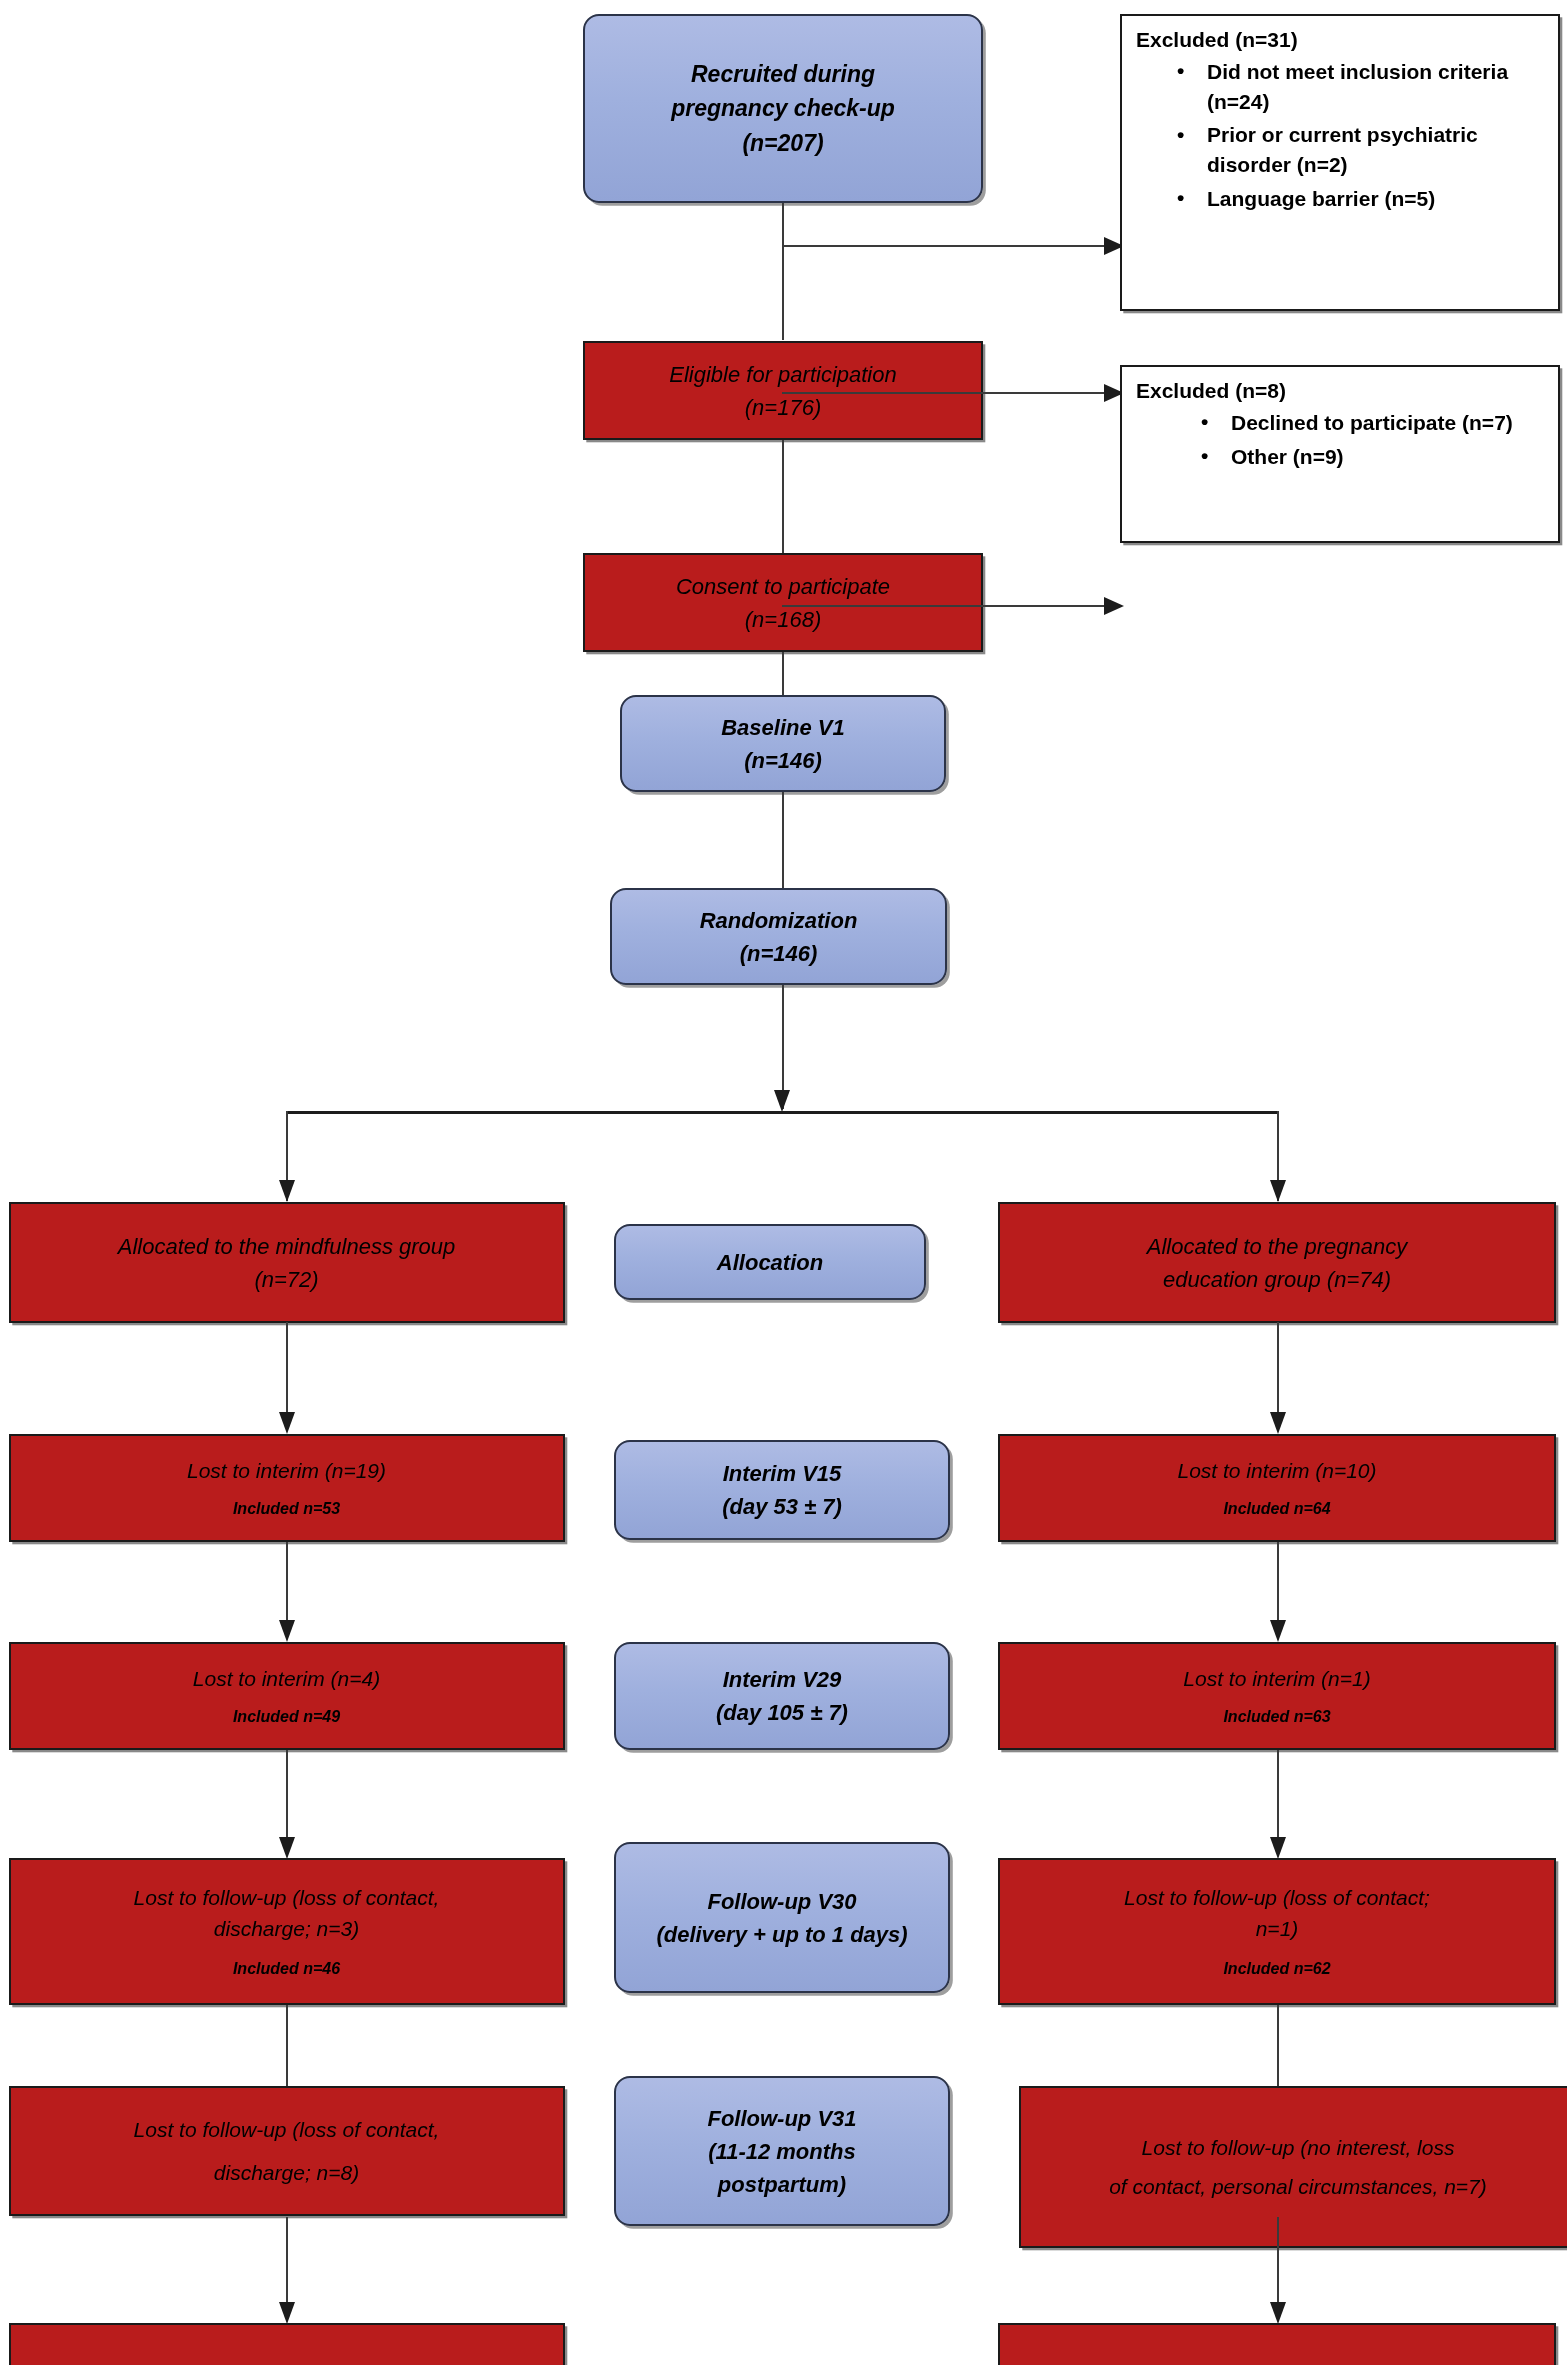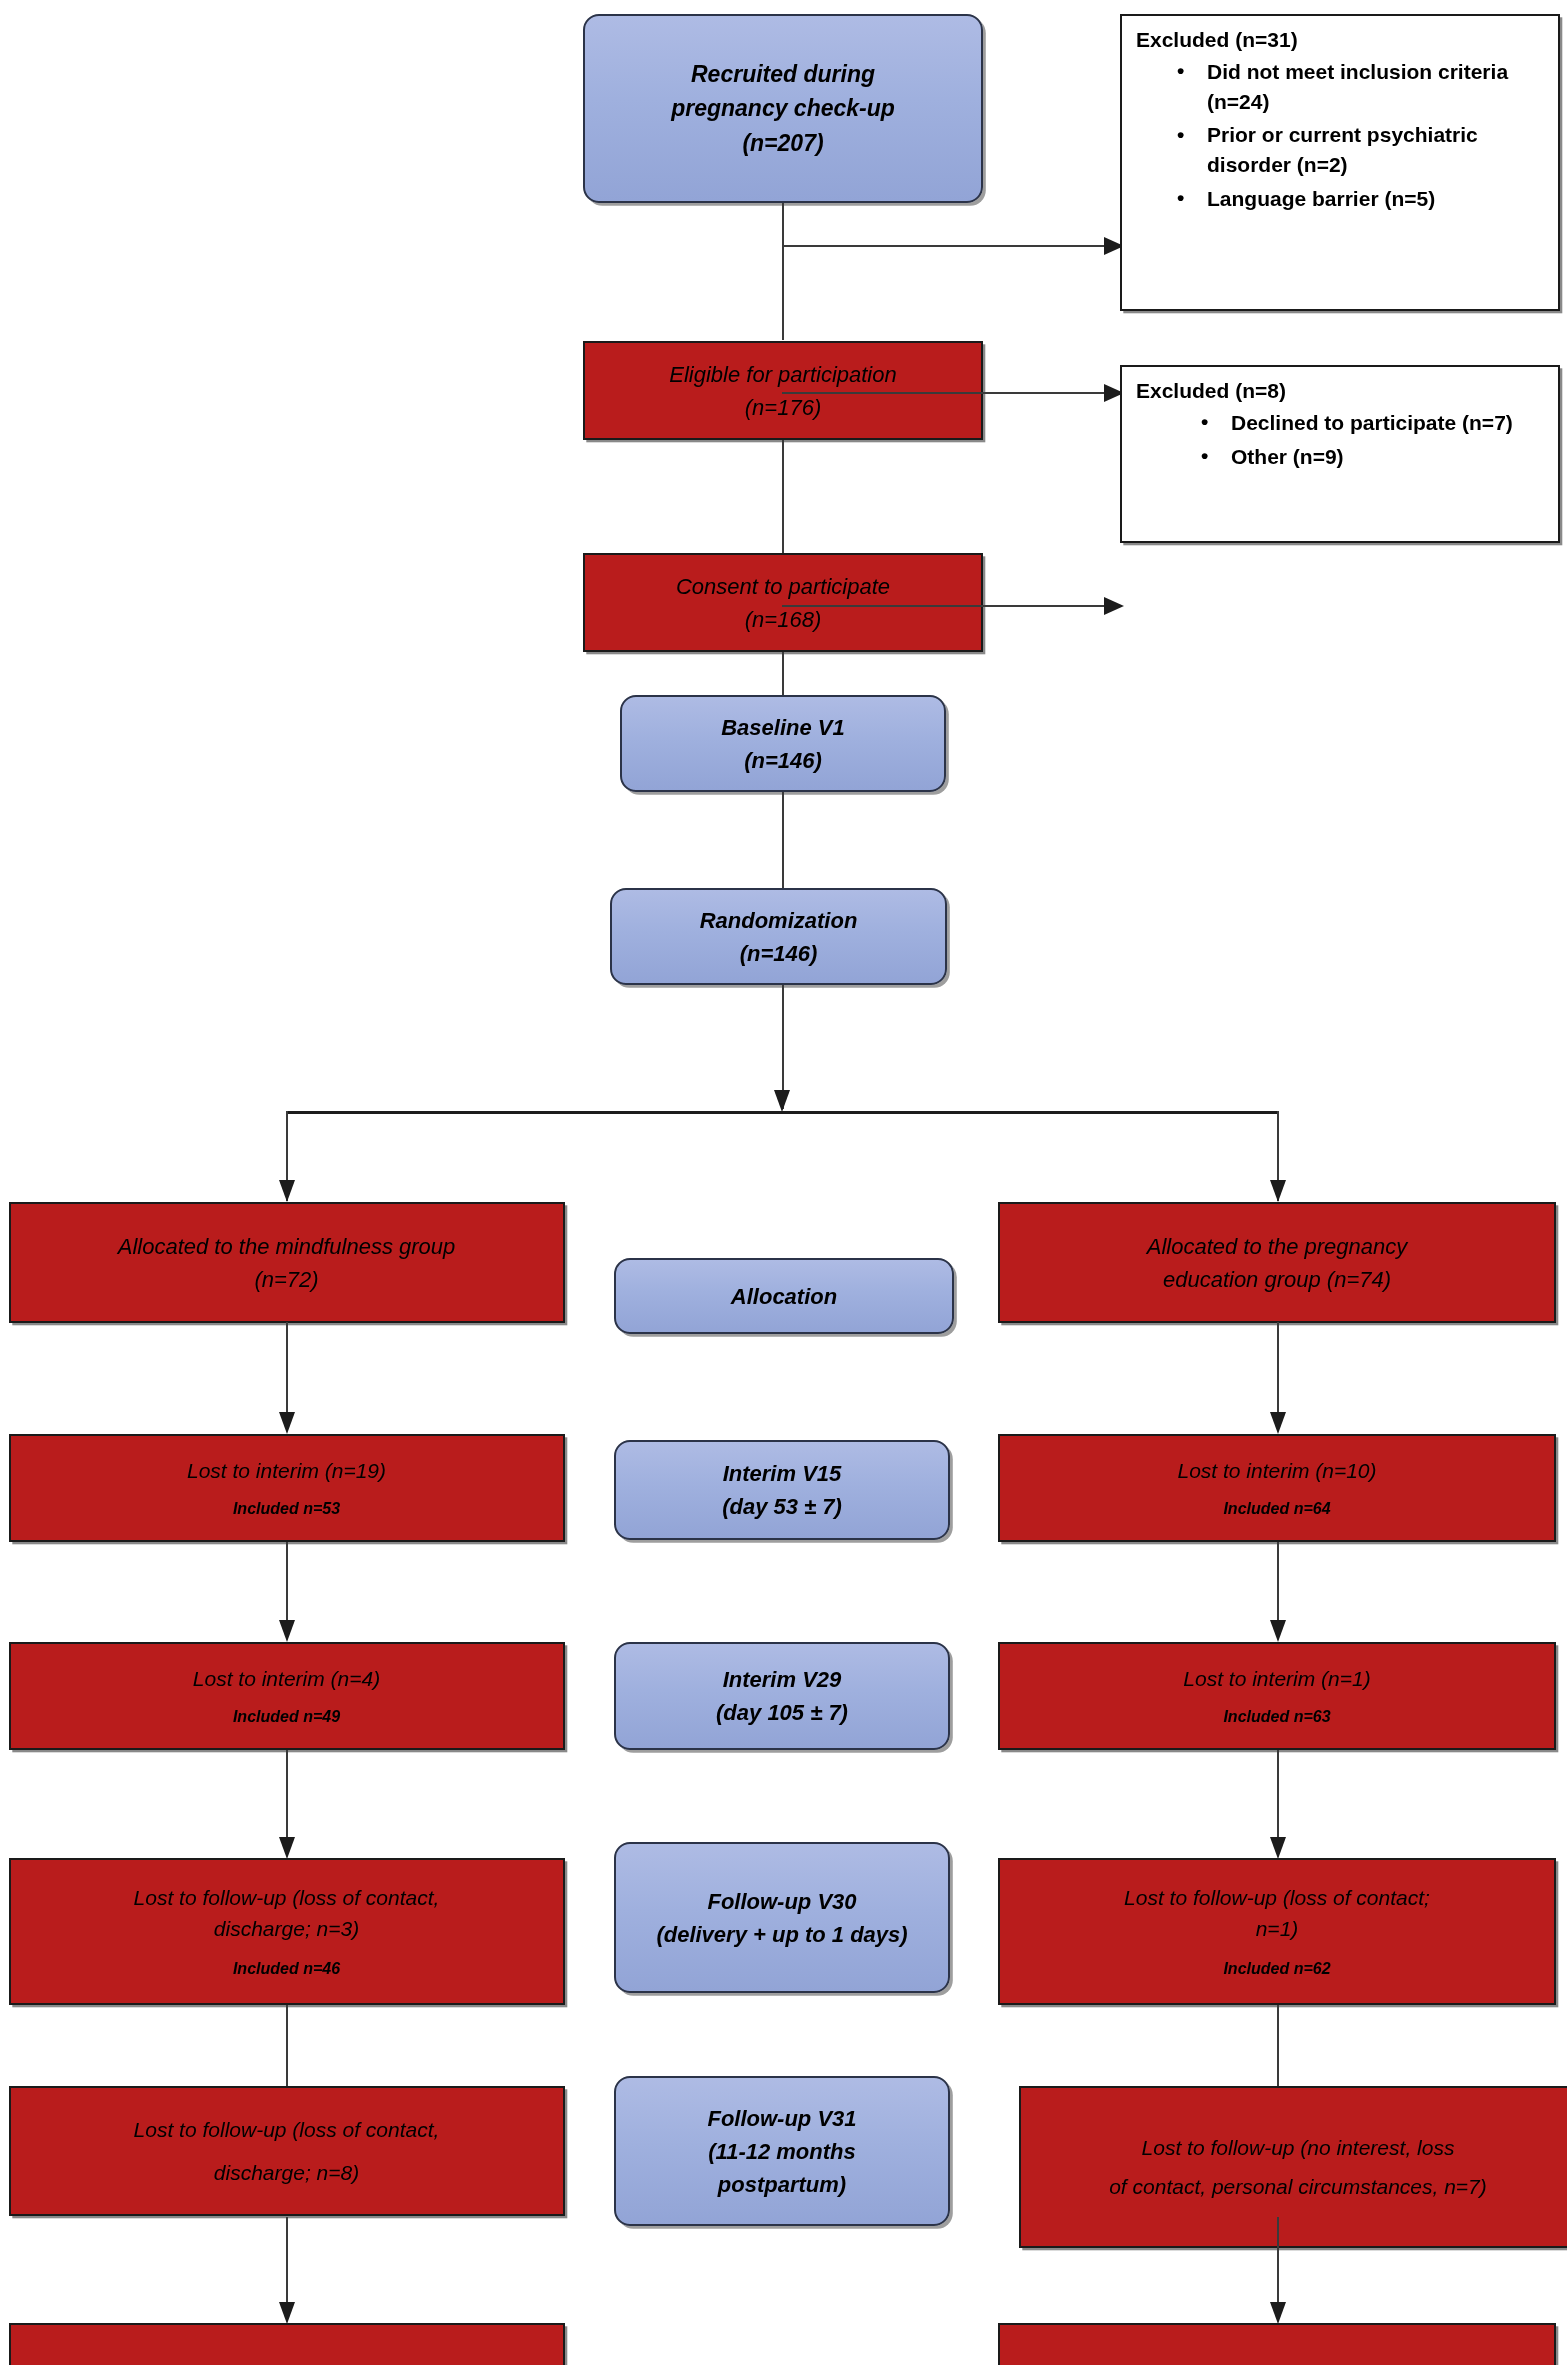--- a/index.html
+++ b/index.html
@@ -129,21 +129,21 @@
   <div class="vline" style="left:286px;top:1111px;width:1.9px;height:90px;"></div>
   <div class="arrow-d" style="left:279px;top:1180px;"></div>
 
   <div class="vline" style="left:1277px;top:1111px;width:1.9px;height:90px;"></div>
   <div class="arrow-d" style="left:1270px;top:1180px;"></div>
 
   <div class="box plain" style="left:8.5px;top:1202px;width:556px;height:121px;">
     <div class="ln t46">Allocated to the mindfulness group</div>
     <div class="ln t46">(n=72)</div>
   </div>
-  <div class="box blue" style="left:614px;top:1224px;width:340px;height:76px;margin-top:34px;">
+  <div class="box blue" style="left:614px;top:1224px;width:312px;height:76px;">
     <div class="ln t46">Allocation</div>
   </div>
   <div class="box plain" style="left:998px;top:1202px;width:558px;height:121px;">
     <div class="ln t46">Allocated to the pregnancy</div>
     <div class="ln t46">education group (n=74)</div>
   </div>
 
   <div class="vline" style="left:286px;top:1322px;width:1.9px;height:99px;"></div>
   <div class="arrow-d" style="left:279px;top:1412px;"></div>
   <div class="vline" style="left:1277px;top:1322px;width:1.9px;height:99px;"></div>

